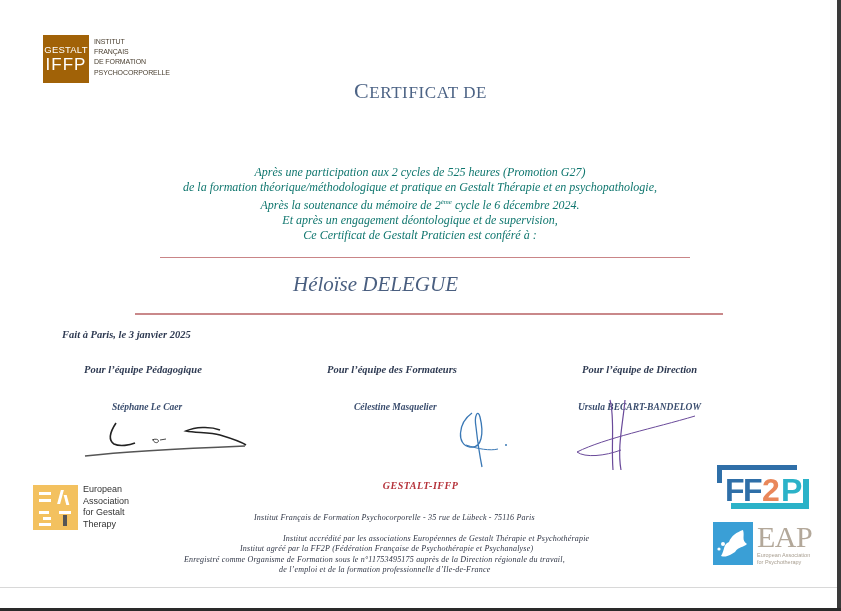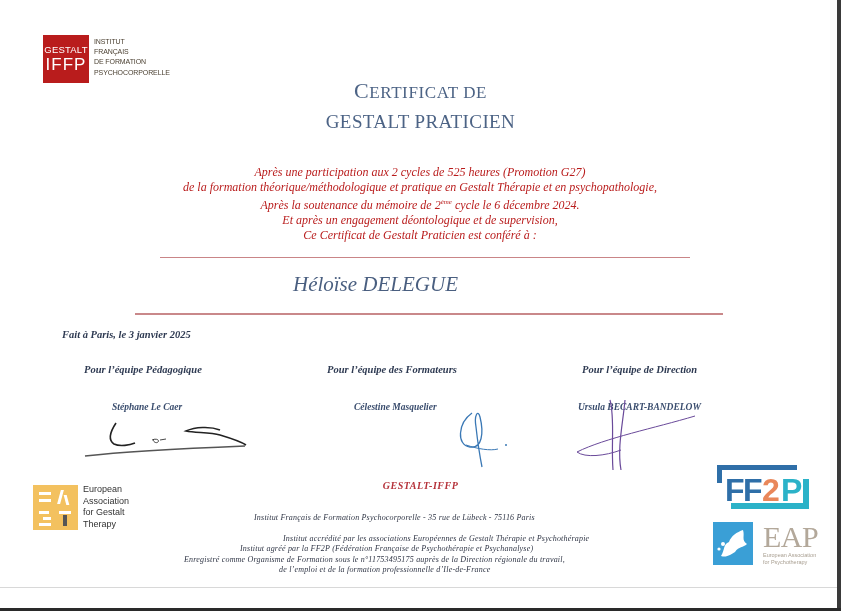--- a/index.html
+++ b/index.html
@@ -9,42 +9,42 @@
     font-family:"Liberation Serif", serif;
   }
   .page { position:absolute; left:0; top:0; width:841px; height:611px; background:#fff; }
   .scan-edge-right { position:absolute; right:0; top:0; width:4px; height:611px; background:#3a3a3a; }
   .scan-edge-bottom { position:absolute; left:0; bottom:0; width:841px; height:3px; background:#2a2a2a; }
   .scan-fold { position:absolute; left:0; top:587px; width:837px; height:1px; background:#d8d8d8; }
 
   
   .ifpp-logo { position:absolute; left:43px; top:35px; display:flex; align-items:flex-start; }
   .ifpp-square {
-    width:46px; height:48px; background:#b91c1c;
+    width:46px; height:48px; background:#a16207;
     display:flex; flex-direction:column; align-items:center; justify-content:center;
     color:#ffffff; font-family:"Liberation Sans", sans-serif; line-height:1;
   }
   .ifpp-square .l1 { font-size:9.5px; letter-spacing:0.2px; margin-bottom:2px; }
   .ifpp-square .l2 { font-size:17px; letter-spacing:1px; }
   .ifpp-text {
     margin-left:5px; margin-top:2px;
     font-family:"Liberation Sans", sans-serif; font-size:7px; line-height:10.2px;
     color:#4a3f30; letter-spacing:-0.1px;
   }
 
   
   .title { position:absolute; left:0; width:841px; text-align:center; color:#4c6385; }
   .title-1 { top:78px; font-size:22px; letter-spacing:0.6px; }
   .title-1 .cap { font-size:22px; }
   .title-1 .sc { font-size:17px; }
   .title-2 { top:111px; font-size:19px; letter-spacing:0.4px; }
 
   .intro {
     position:absolute; left:120px; top:165px; width:600px; text-align:center;
-    font-style:italic; font-size:12px; line-height:15px; color:#b91c1c;
+    font-style:italic; font-size:12px; line-height:15px; color:#0f766e;
   }
   .intro sup { font-size:7px; }
 
   .rule { position:absolute; height:1px; background:#c98587; }
   .rule-top { left:160px; top:257px; width:530px; }
   .rule-bottom { left:135px; top:313px; width:588px; height:2px; background:#c9888a; }
 
   .recipient {
     position:absolute; left:0; width:751px; top:272px; text-align:center;
     font-style:italic; font-size:21px; color:#4a5f80;
@@ -88,21 +88,21 @@
   .eagt-square span { position:absolute; background:#ffffff; }
   .eagt-text {
     margin-left:5px; font-family:"Liberation Sans", sans-serif; font-size:9px; line-height:11.5px; color:#333;
   }
 
   
   .ff2p-logo { position:absolute; left:717px; top:465px; width:92px; height:44px; }
   
   .eap-logo { position:absolute; left:713px; top:522px; display:flex; }
   .eap-square { width:40px; height:43px; background:#3a9fd6; position:relative; }
-  .eap-right { margin-left:10px; }
+  .eap-right { margin-left:4px; }
   .eap-big { font-family:"Liberation Serif", serif; font-size:30px; line-height:30px; color:#b3a89a; letter-spacing:-0.5px; }
   .eap-small { font-family:"Liberation Sans", sans-serif; font-size:5.5px; line-height:6.5px; color:#a89e90; }
 </style>
 </head>
 <body>
 
 <div class="page">
 
   <div class="ifpp-logo">
     <div class="ifpp-square">
@@ -111,21 +111,20 @@
     </div>
     <div class="ifpp-text">
       <div>INSTITUT</div>
       <div>FRANÇAIS</div>
       <div>DE FORMATION</div>
       <div>PSYCHOCORPORELLE</div>
     </div>
   </div>
 
   <div class="title title-1"><span class="cap">C</span><span class="sc">ERTIFICAT DE</span></div>
-  <div class="title title-2">GESTALT PRATICIEN</div>
 
   <div class="intro">
     <div>Après une participation aux 2 cycles de 525 heures (Promotion G27)</div>
     <div>de la formation théorique/méthodologique et pratique en Gestalt Thérapie et en psychopathologie,</div>
     <div><span>Après la soutenance du mémoire de 2</span><sup>ème</sup><span> cycle le 6 décembre 2024.</span></div>
     <div>Et après un engagement déontologique et de supervision,</div>
     <div>Ce Certificat de Gestalt Praticien est conféré à :</div>
   </div>
 
   <div class="rule rule-top"></div>

